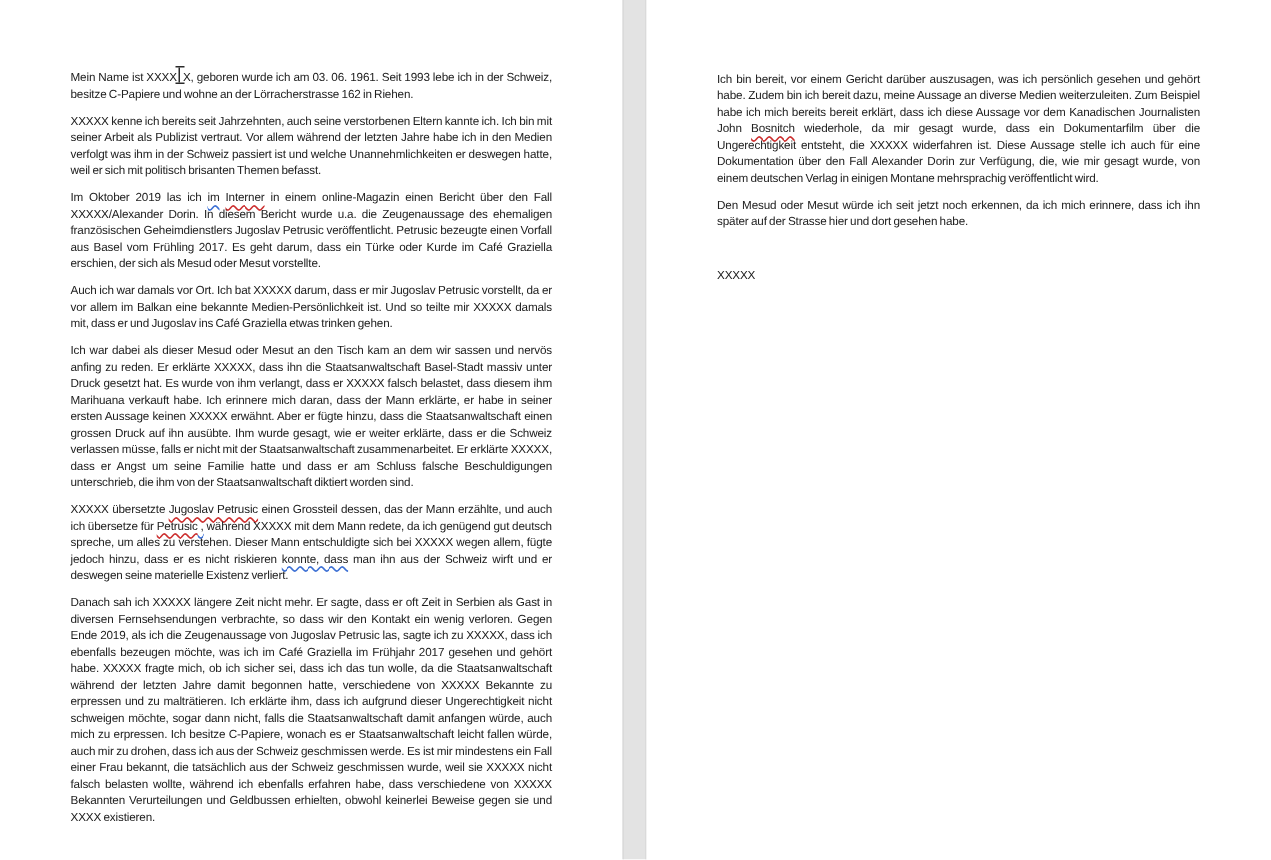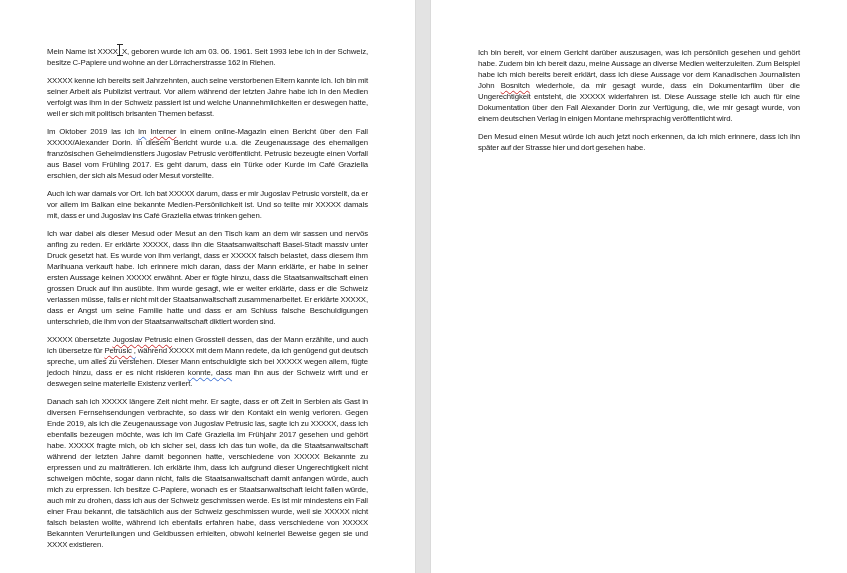--- a/index.html
+++ b/index.html
@@ -81,16 +81,17 @@
       <div class="para"><span>XXXXX übersetzte </span><span class="squiggle-red">Jugoslav Petrusic</span><span> einen Grossteil dessen, das der Mann erzählte, und auch ich übersetze für </span><span class="squiggle-red">Petrusic</span><span class="squiggle-blue"> ,</span><span>  während XXXXX mit dem Mann redete, da ich genügend gut deutsch spreche, um alles zu verstehen.  Dieser Mann entschuldigte sich bei XXXXX wegen allem, fügte jedoch hinzu, dass er es nicht riskieren </span><span class="squiggle-blue">konnte,  dass</span><span> man ihn aus der Schweiz wirft und er deswegen seine materielle Existenz verliert.</span></div>
       <div class="para"><span>Danach sah ich XXXXX längere Zeit nicht mehr. Er sagte, dass er oft Zeit in Serbien als Gast in diversen Fernsehsendungen verbrachte, so dass wir den Kontakt ein wenig verloren.  Gegen Ende 2019, als ich die Zeugenaussage von Jugoslav Petrusic las, sagte ich zu XXXXX, dass ich ebenfalls bezeugen möchte, was ich im Café Graziella im Frühjahr 2017 gesehen und gehört habe. XXXXX fragte mich, ob ich sicher sei, dass ich das tun wolle, da die Staatsanwaltschaft während der letzten Jahre damit begonnen hatte, verschiedene von XXXXX Bekannte zu erpressen und zu malträtieren.  Ich erklärte ihm, dass ich aufgrund dieser Ungerechtigkeit nicht schweigen möchte, sogar dann nicht, falls die Staatsanwaltschaft damit anfangen würde, auch mich zu erpressen.  Ich besitze C-Papiere, wonach es er Staatsanwaltschaft leicht fallen würde, auch mir zu drohen, dass ich aus der Schweiz geschmissen werde. Es ist mir mindestens ein Fall einer Frau bekannt, die tatsächlich aus der Schweiz geschmissen wurde, weil sie XXXXX nicht falsch belasten wollte, während ich ebenfalls erfahren habe, dass verschiedene von XXXXX Bekannten Verurteilungen und Geldbussen erhielten, obwohl keinerlei Beweise gegen sie und XXXX existieren.</span></div>
     </div>
 </div>
 
 <div class="page-gap"></div>
 
 <div class="page page-right">
   <div class="text-block">
       <div class="para"><span>Ich bin bereit, vor einem Gericht darüber auszusagen, was ich persönlich gesehen und gehört habe. Zudem bin ich bereit dazu, meine Aussage an diverse Medien weiterzuleiten. Zum Beispiel habe ich mich bereits bereit erklärt, dass ich diese Aussage vor dem Kanadischen Journalisten John </span><span class="squiggle-red">Bosnitch</span><span> wiederhole, da mir gesagt wurde, dass ein Dokumentarfilm über die Ungerechtigkeit entsteht, die XXXXX widerfahren ist. Diese Aussage stelle ich auch für eine Dokumentation über den Fall Alexander Dorin zur Verfügung, die, wie mir gesagt wurde, von einem deutschen Verlag in einigen Montane mehrsprachig veröffentlicht wird.</span></div>
-      <div class="para"><span>Den Mesud einen Mesut würde ich auch jetzt noch erkennen, da ich mich erinnere, dass ich ihn später auf der Strasse hier und dort gesehen habe.</span></div>
+      <div class="para"><span>Den Mesud oder Mesut würde ich seit jetzt noch erkennen, da ich mich erinnere, dass ich ihn später auf der Strasse hier und dort gesehen habe.</span></div>
       <div class="para"><span></span></div>
+      <div class="para"><span>XXXXX</span></div>
     </div>
 </div>
 
 </body></html>

